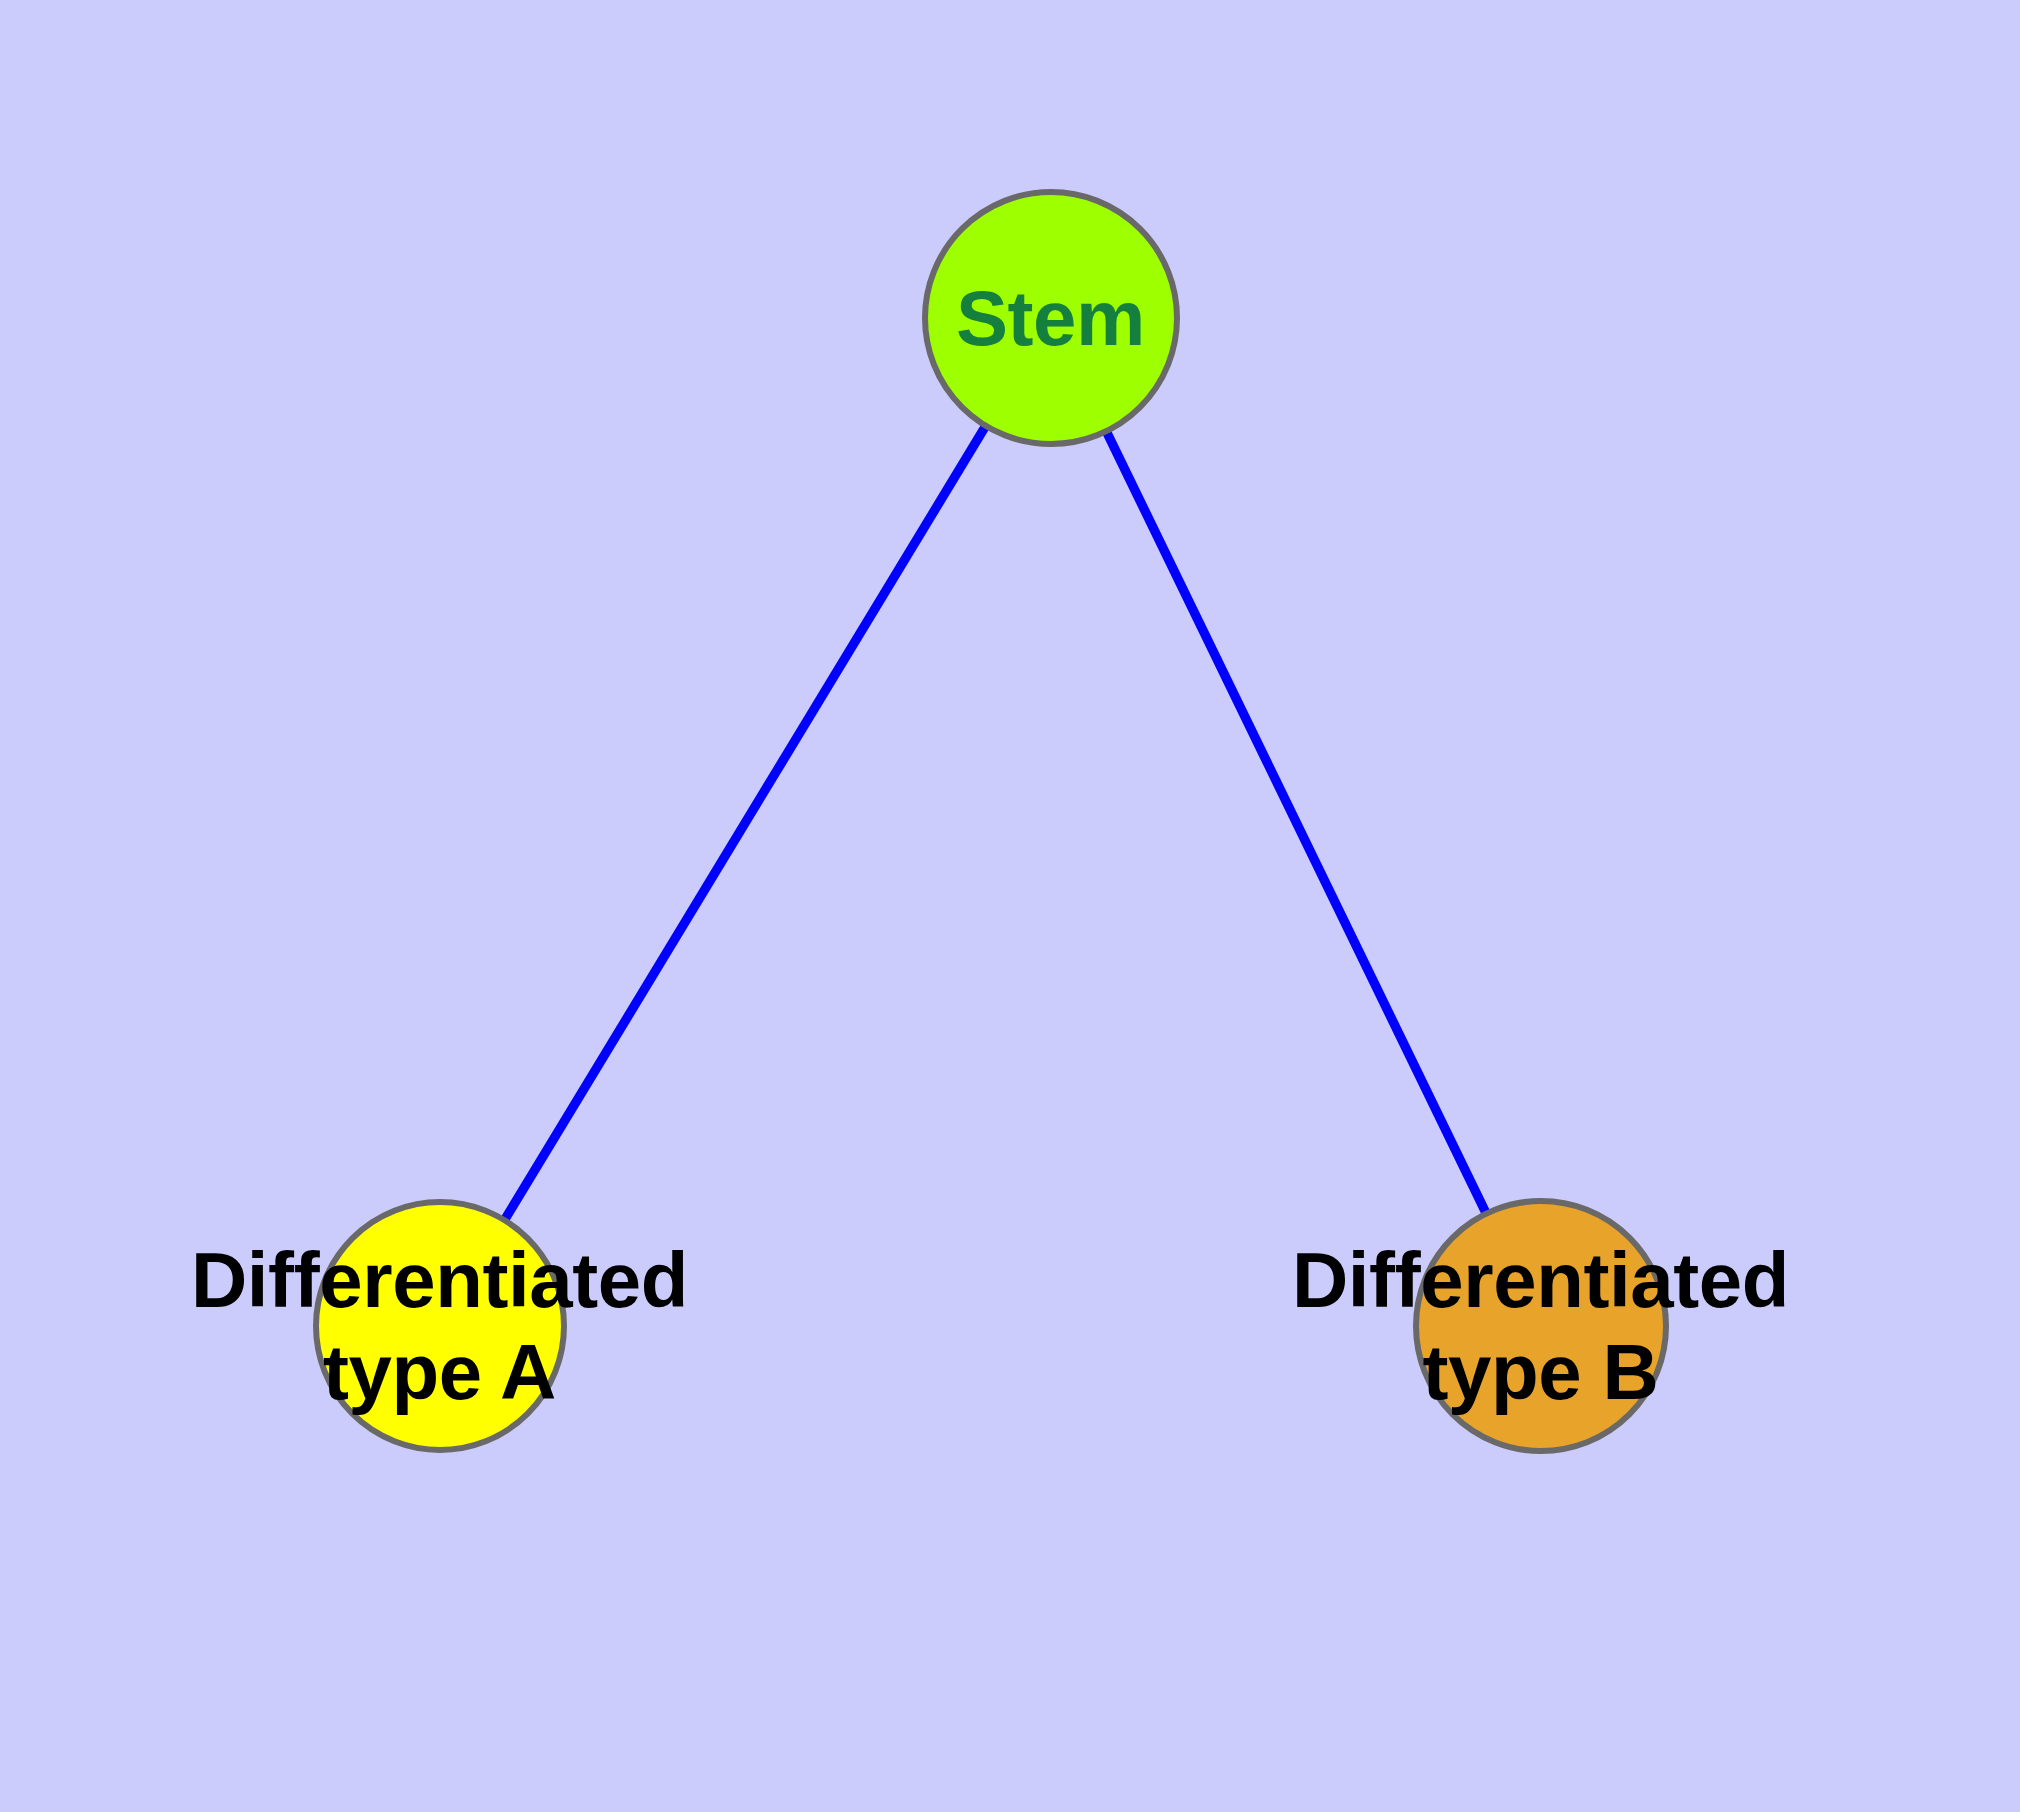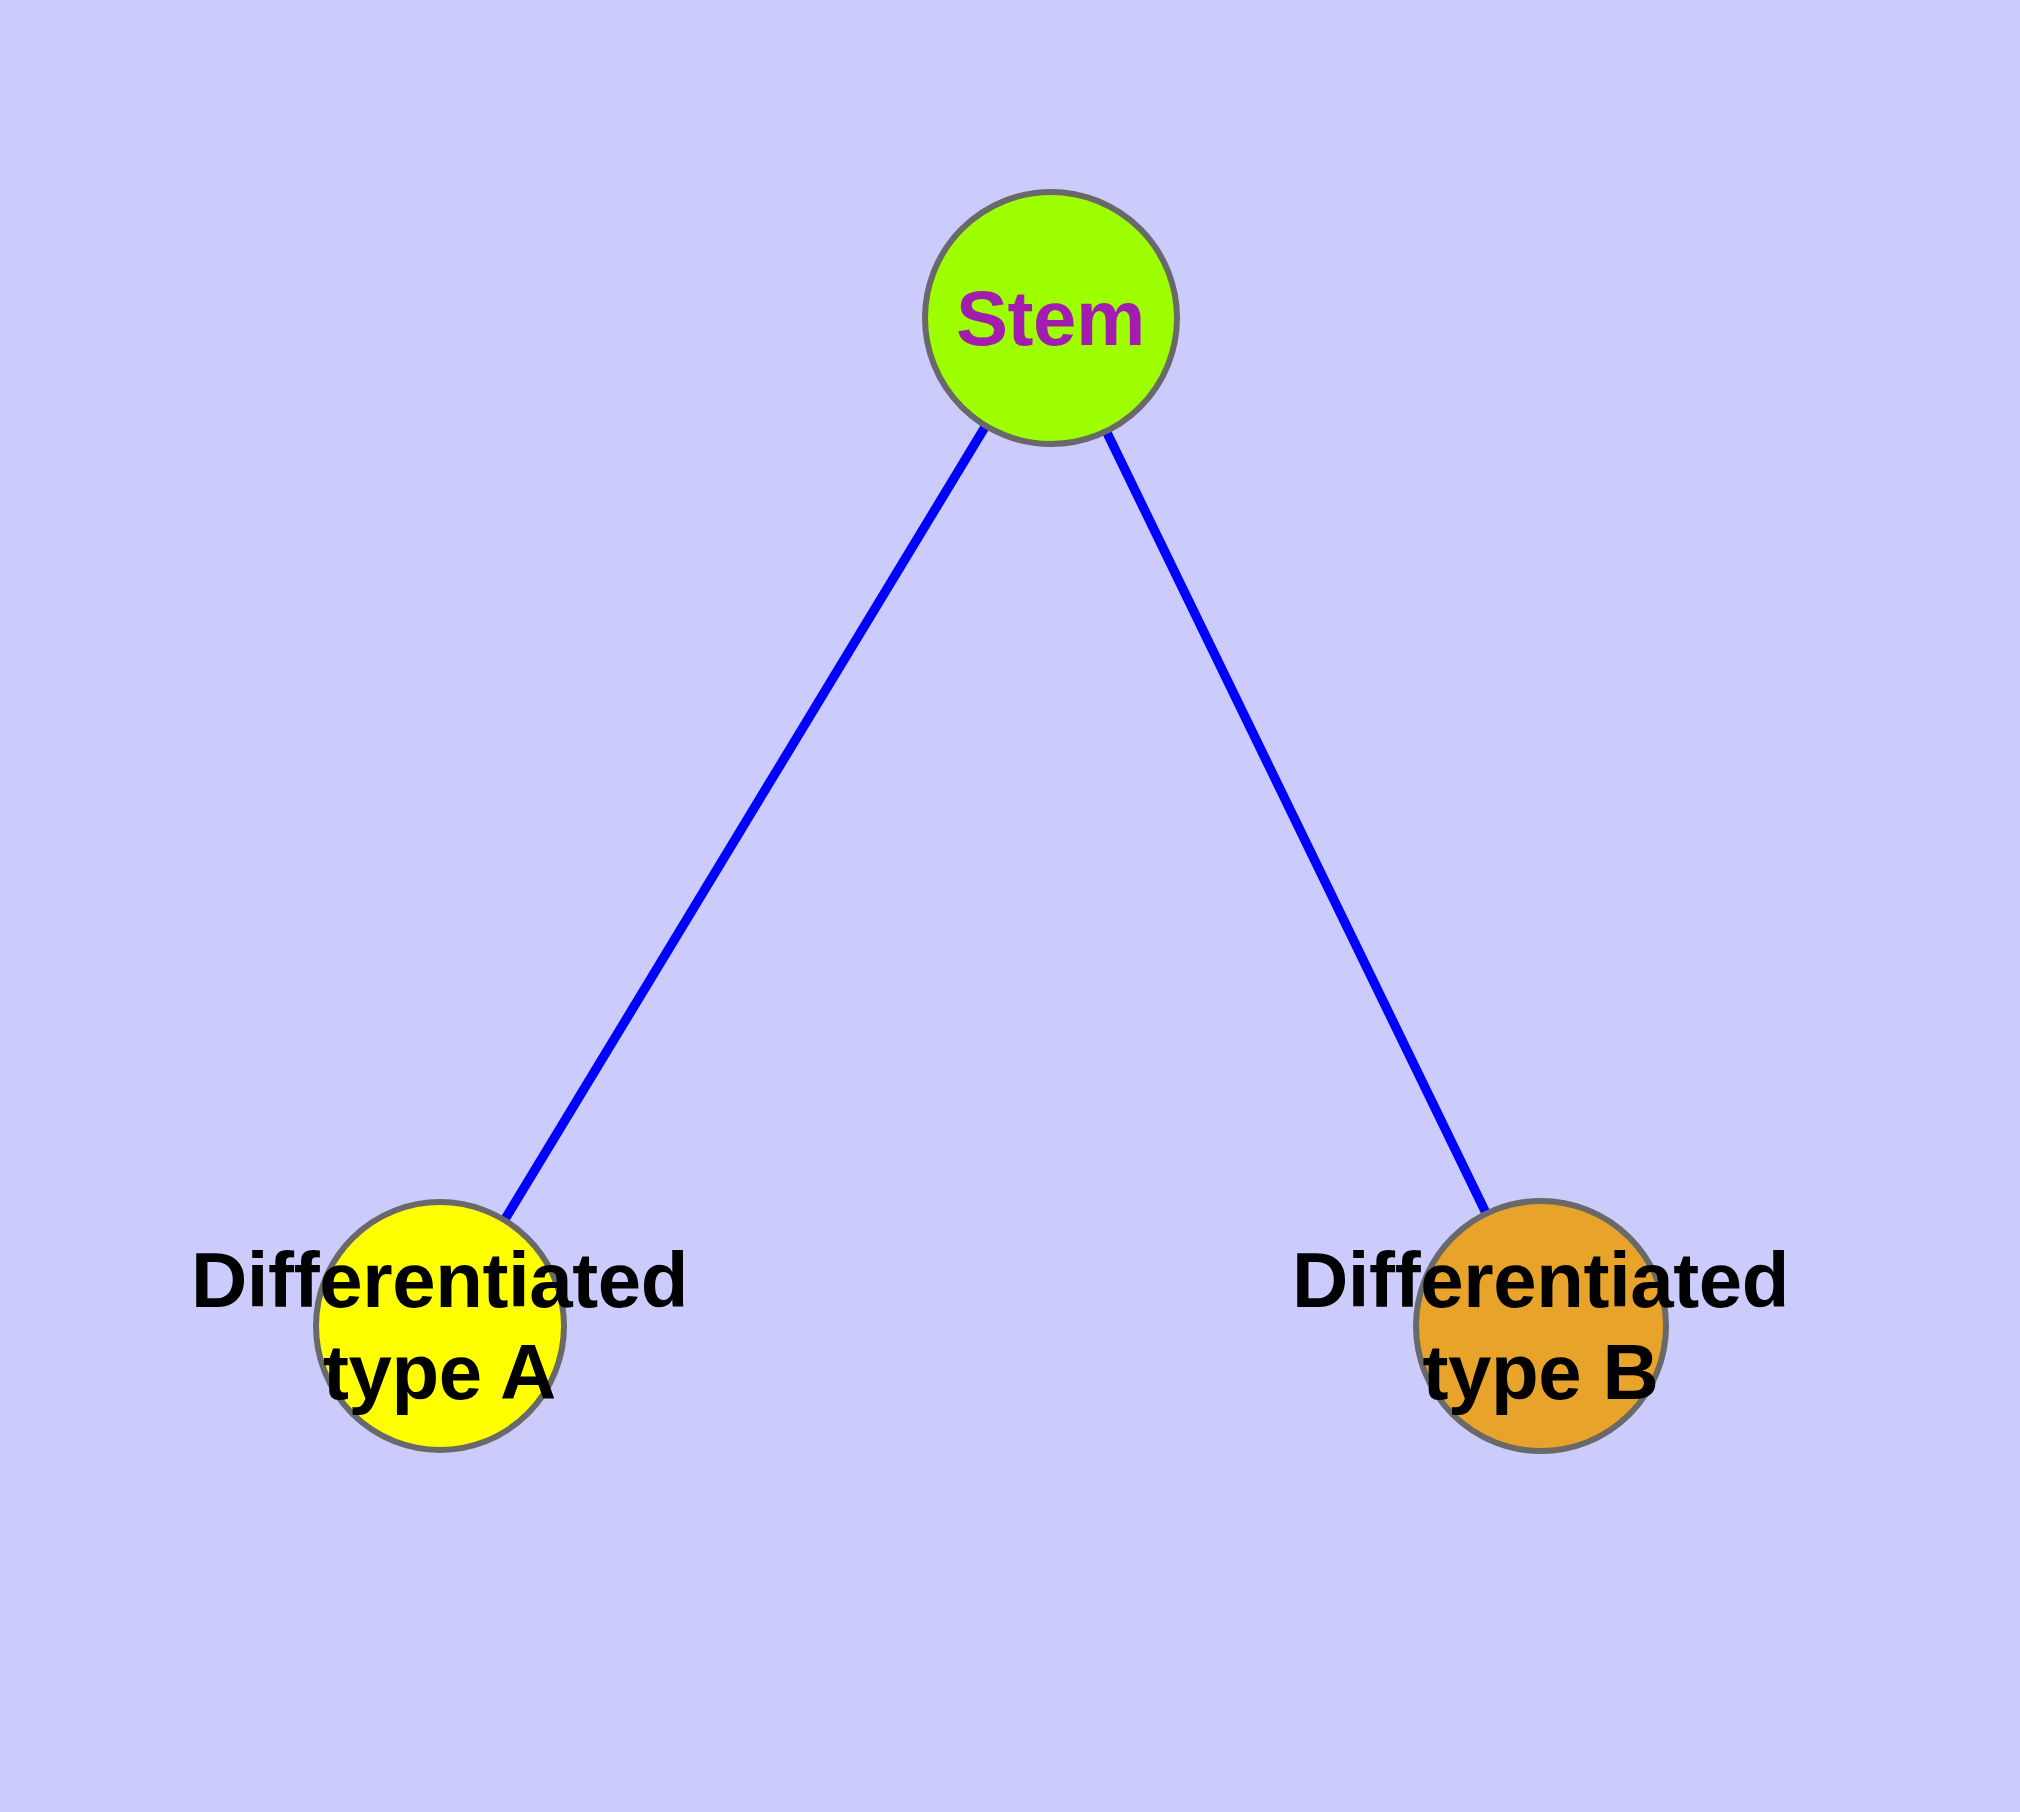--- a/index.html
+++ b/index.html
@@ -63,21 +63,21 @@
     <line stroke="#0000ff" stroke-width="11" x1="1240" y1="375" x2="519" y2="1565"></line>
     <line stroke="#0000ff" stroke-width="11" x1="1240" y1="375" x2="1818" y2="1565"></line>
   </svg>
 
   <div id="node-layer">
 
     <div class="node" style="left: 922px; top: 189px; width: 258px; height: 258px; background: rgb(158, 255, 0); border-color: rgb(105, 105, 105);"></div>
     <div class="node" style="left: 313px; top: 1199px; width: 254px; height: 254px; background: rgb(255, 255, 0); border-color: rgb(105, 105, 105);"></div>
     <div class="node" style="left: 1413px; top: 1198px; width: 256px; height: 256px; background: rgb(232, 163, 42); border-color: rgb(105, 105, 105);"></div>
 
-    <div class="node-label label-stem" style="color: #a21caf; width: 1017px; left: 542px; top: 272px;">Stem</div>
+    <div class="node-label label-stem" style="color: #15803d; width: 1017px; left: 542px; top: 272px;">Stem</div>
     <div class="node-label label-leaf" style="color: rgb(0, 0, 0); width: 1017px; left: -69px; top: 1234px;">Differentiated
 type A</div>
     <div class="node-label label-leaf" style="color: rgb(0, 0, 0); width: 1017px; left: 1032px; top: 1234px;">Differentiated
 type B</div>
 
   </div>
 </div>
 
 
 </body></html>

